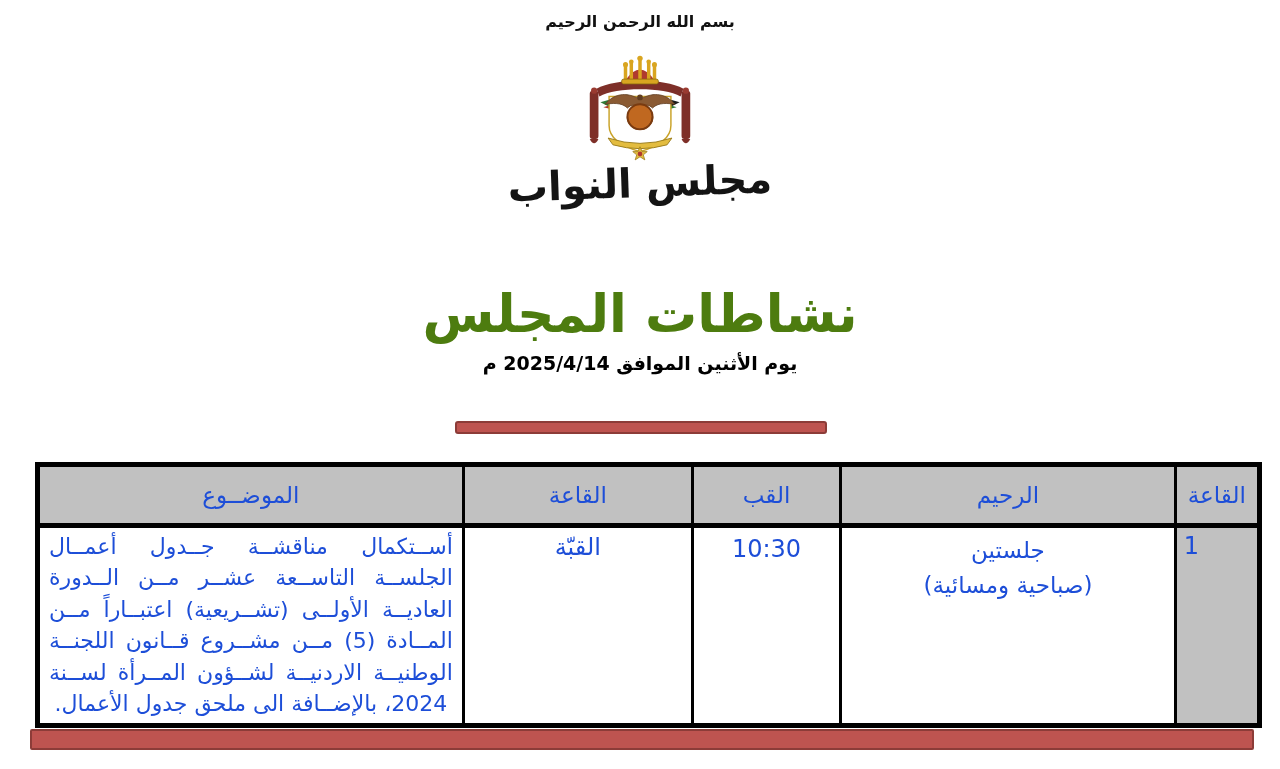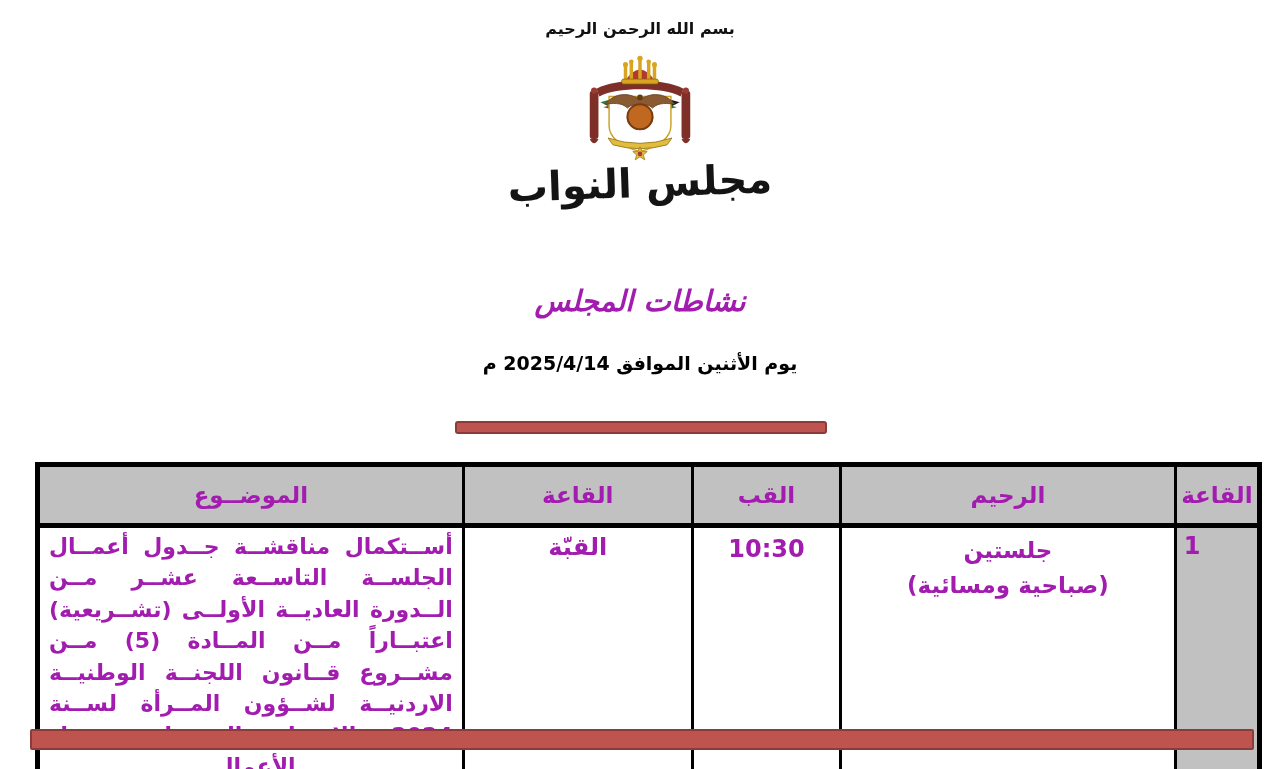--- a/index.html
+++ b/index.html
@@ -2,38 +2,38 @@
 <html lang="ar"><head>
 <meta charset="utf-8">
 <style>
   html,body{margin:0;padding:0;}
   body{
     width:1280px;height:769px;background:#ffffff;overflow:hidden;
     font-family:"DejaVu Sans",sans-serif;font-weight:bold;position:relative;
   }
   .abs{position:absolute;}
   .centered{left:0;width:1280px;text-align:center;}
-  .bismillah{top:12px;font-size:16px;color:#111;margin-top:7px;}
+  .bismillah{top:12px;font-size:16px;color:#111;}
   .emblem-wrap{top:54px;}
   .emblem-wrap svg{display:inline-block;}
   .calligraphy{top:160px;font-size:40px;color:#141414;transform:rotate(-2deg);letter-spacing:1px;}
-  .page-title{top:284px;font-size:29px;color:#a21caf;font-style:italic;}
+  .page-title{top:284px;font-size:52px;color:#4d7c0f;}
   .date-line{top:352px;font-size:19px;color:#000;direction:rtl;}
   .red-bar{
     background:#BE5450;border:2px solid #8C3C38;border-radius:3px;
   }
   .title-underline{left:455px;top:421px;width:368px;height:9px;}
   .bottom-bar{left:30px;top:729px;width:1220px;height:17px;border-radius:2px;}
   table.activities{
     left:35px;top:462px;width:1227px;position:absolute;
     border-collapse:collapse;table-layout:fixed;direction:rtl;
     border:5px solid #000;
   }
   table.activities th,table.activities td{
-    border:3px solid #000;font-weight:bold;color:#a21caf;
+    border:3px solid #000;font-weight:normal;color:#1d4ed8;
   }
   table.activities thead th{
     background:#C1C1C1;height:54px;font-size:23px;text-align:center;
     vertical-align:middle;border-bottom-width:5px;
   }
   table.activities tbody tr{height:198px;}
   table.activities tbody td{vertical-align:top;background:#fff;}
   td.cell-num{background:#C1C1C1 !important;direction:ltr;text-align:left;
     padding:4px 0 0 7px;font-size:24px;}
   td.cell-activity{text-align:center;padding-top:5px;font-size:23px;

